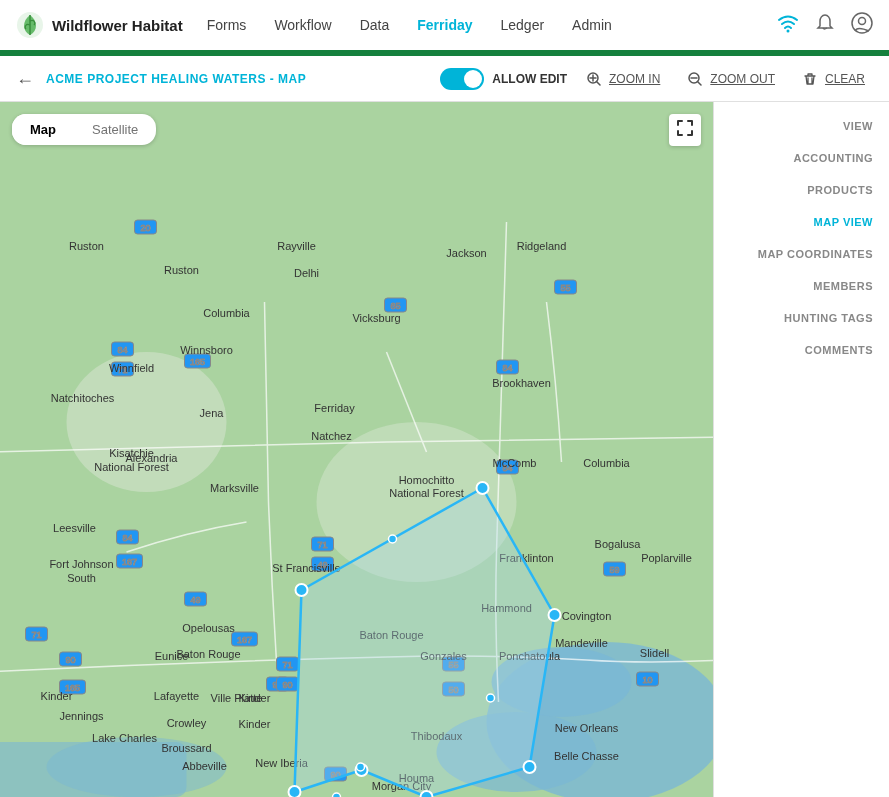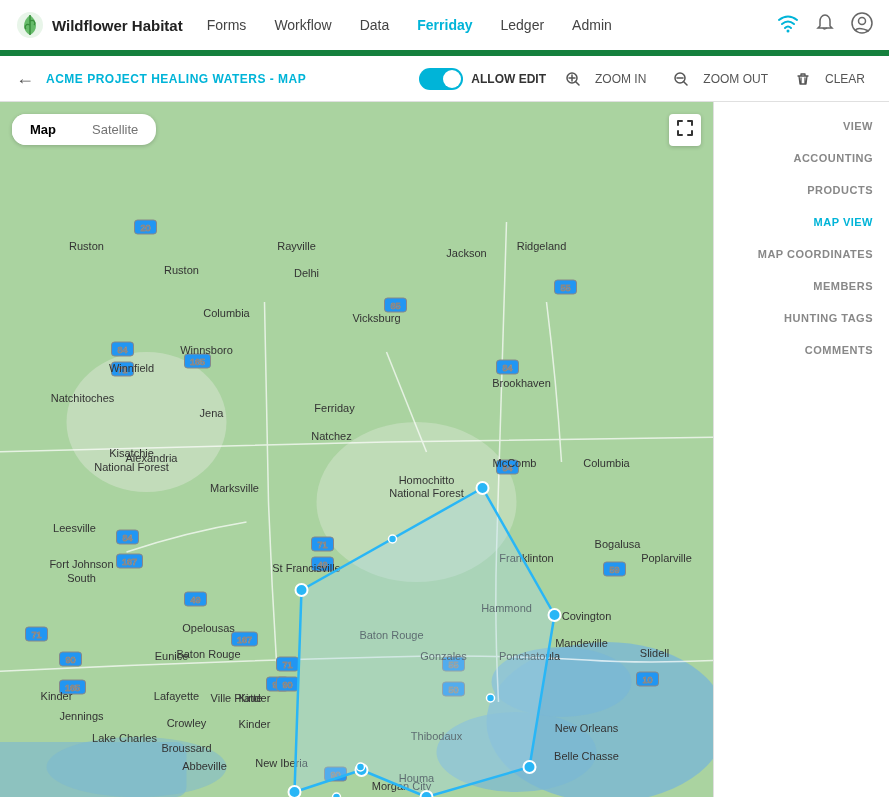--- a/index.html
+++ b/index.html
@@ -49,23 +49,23 @@
     .toggle-switch.on { background: #00b4d8; }
     .toggle-knob {
       position: absolute; top: 2px; width: 18px; height: 18px;
       background: #fff; border-radius: 50%;
       transition: left 0.2s;
     }
     .toggle-switch.on .toggle-knob { left: 24px; }
     .toggle-switch:not(.on) .toggle-knob { left: 2px; }
     .check-icon { color: #fff; font-size: 10px; position: absolute; top: 5px; left: 27px; }
     .toolbar-btn {
-      display: flex; align-items: center; gap: 15px;
+      display: flex; align-items: center; gap: 8px;
       font-size: 12px; color: #555; cursor: pointer;
-      padding: 4px 8px; border-radius: 4px;
+      padding: 4px 8px; border-radius: 4px; text-decoration: underline;
     }
     .toolbar-btn.clear { color: #555; }
 
     
     .main-content {
       display: flex;
       height: calc(797px - 56px - 46px);
     }
 
     

